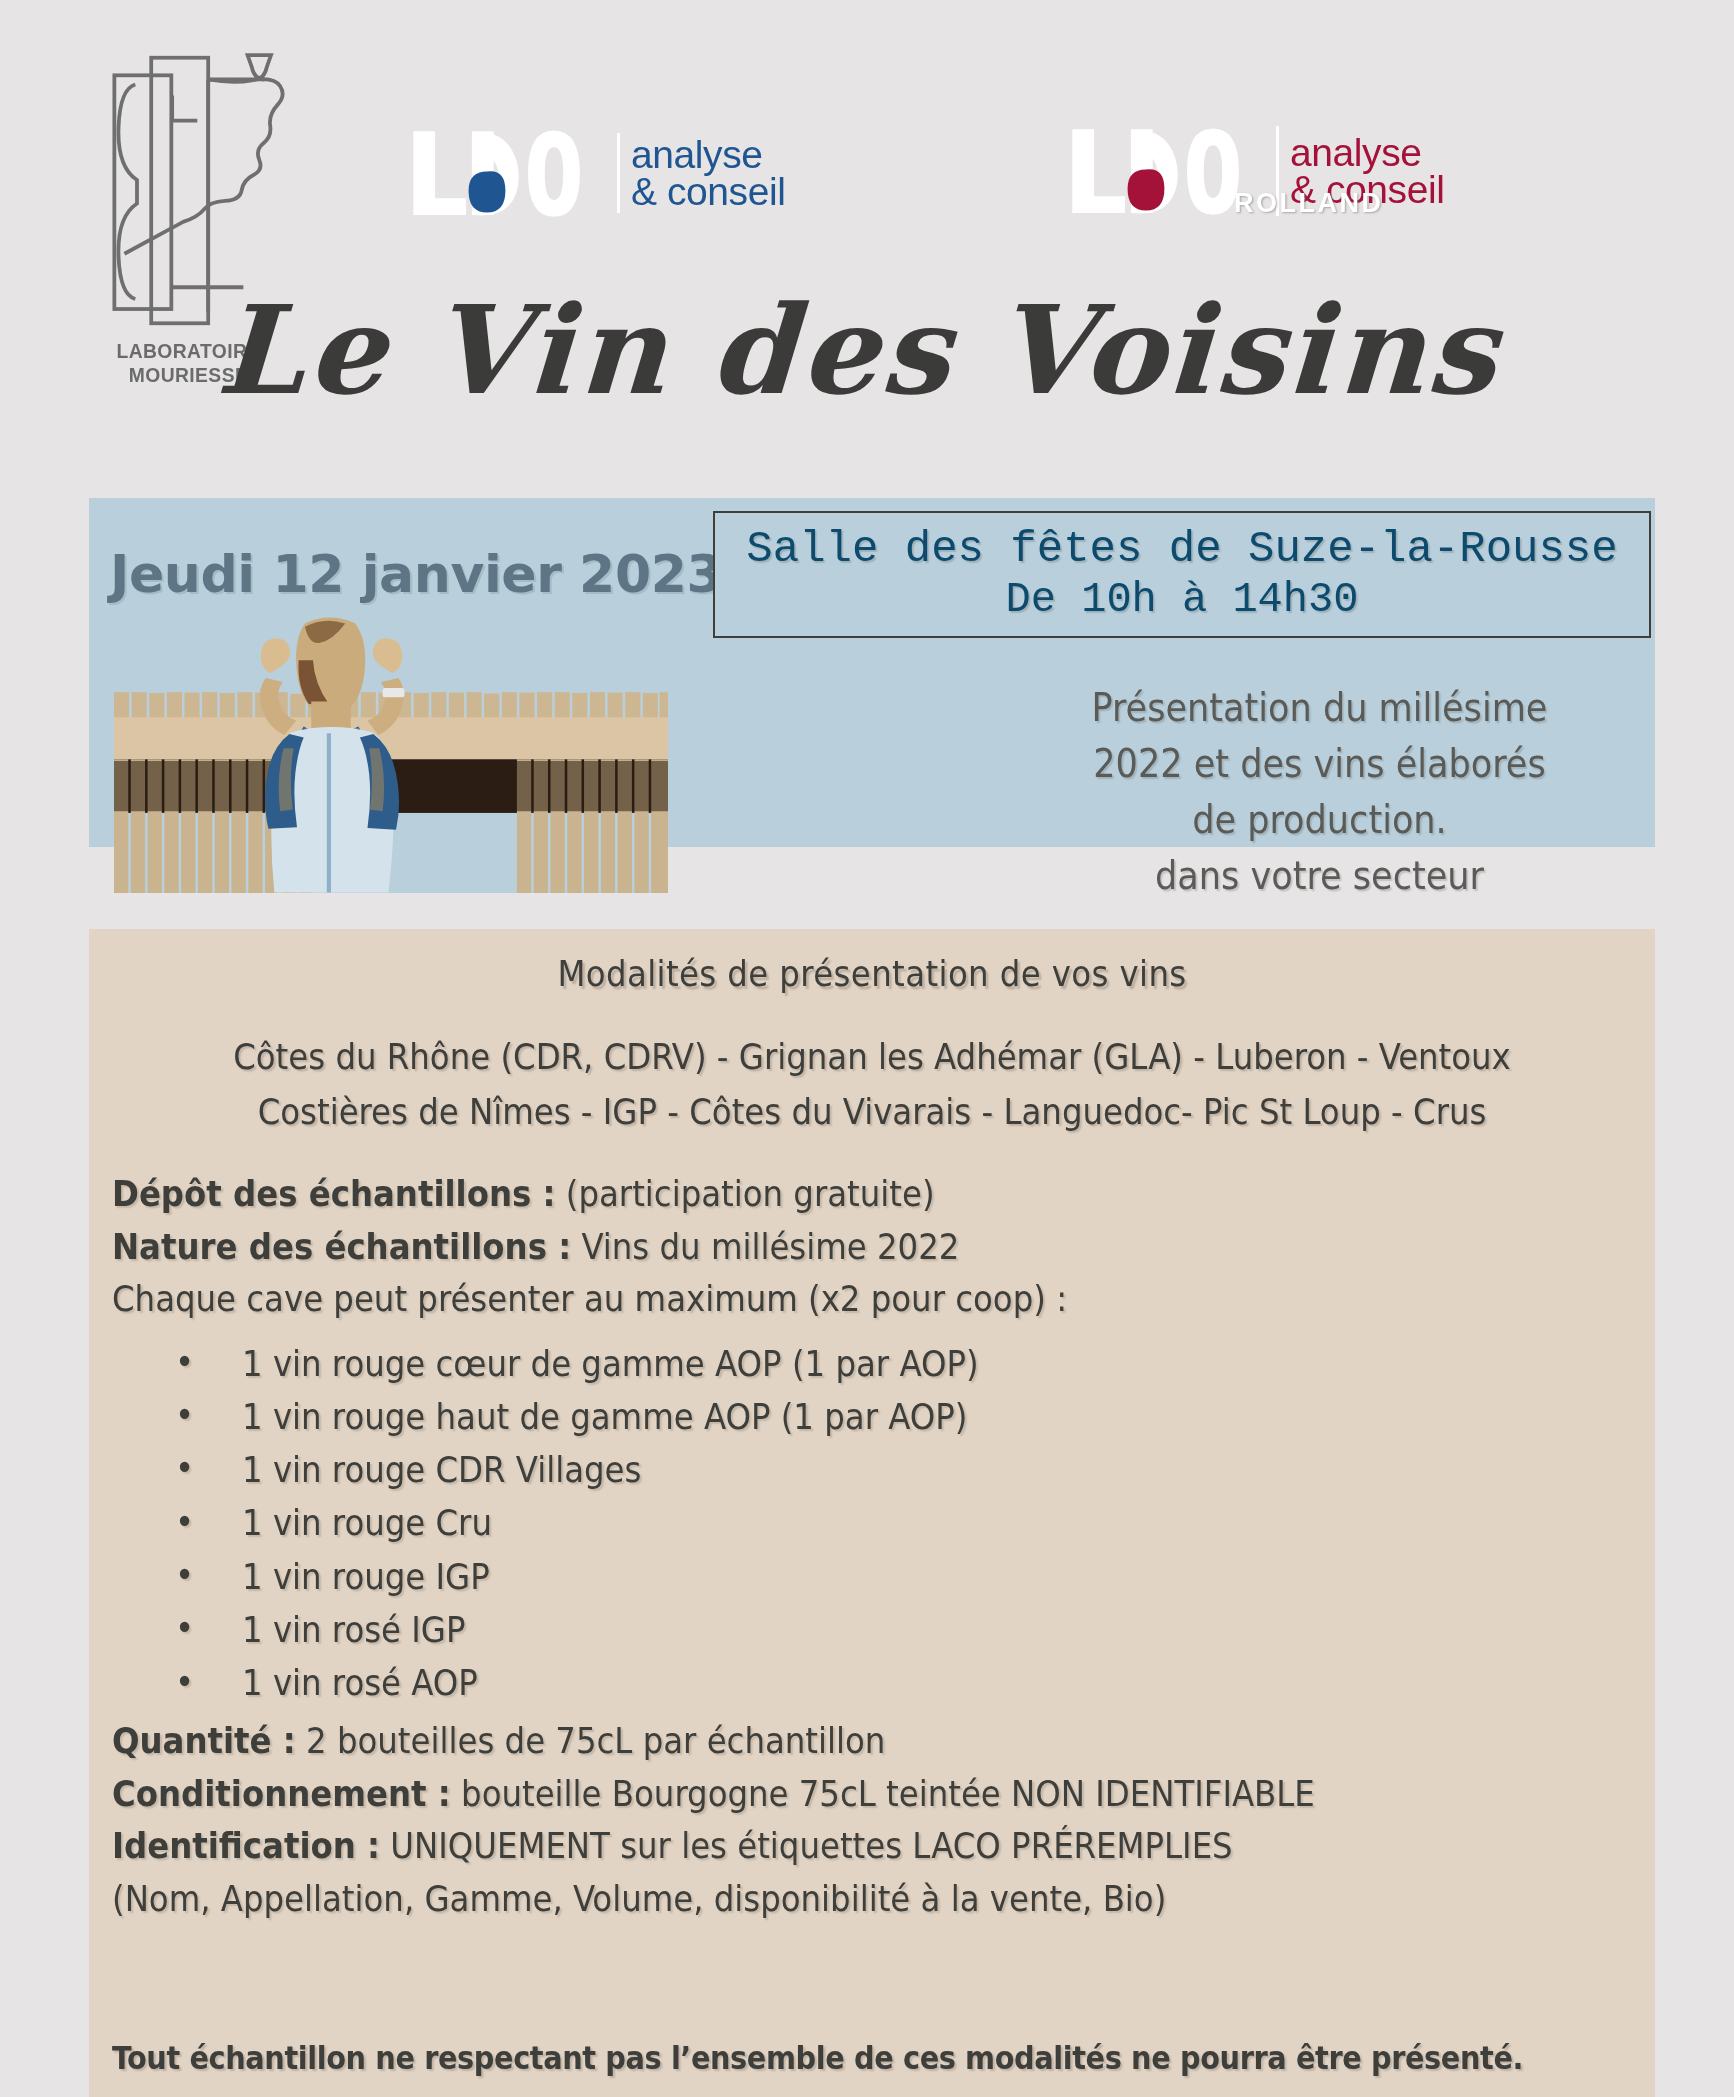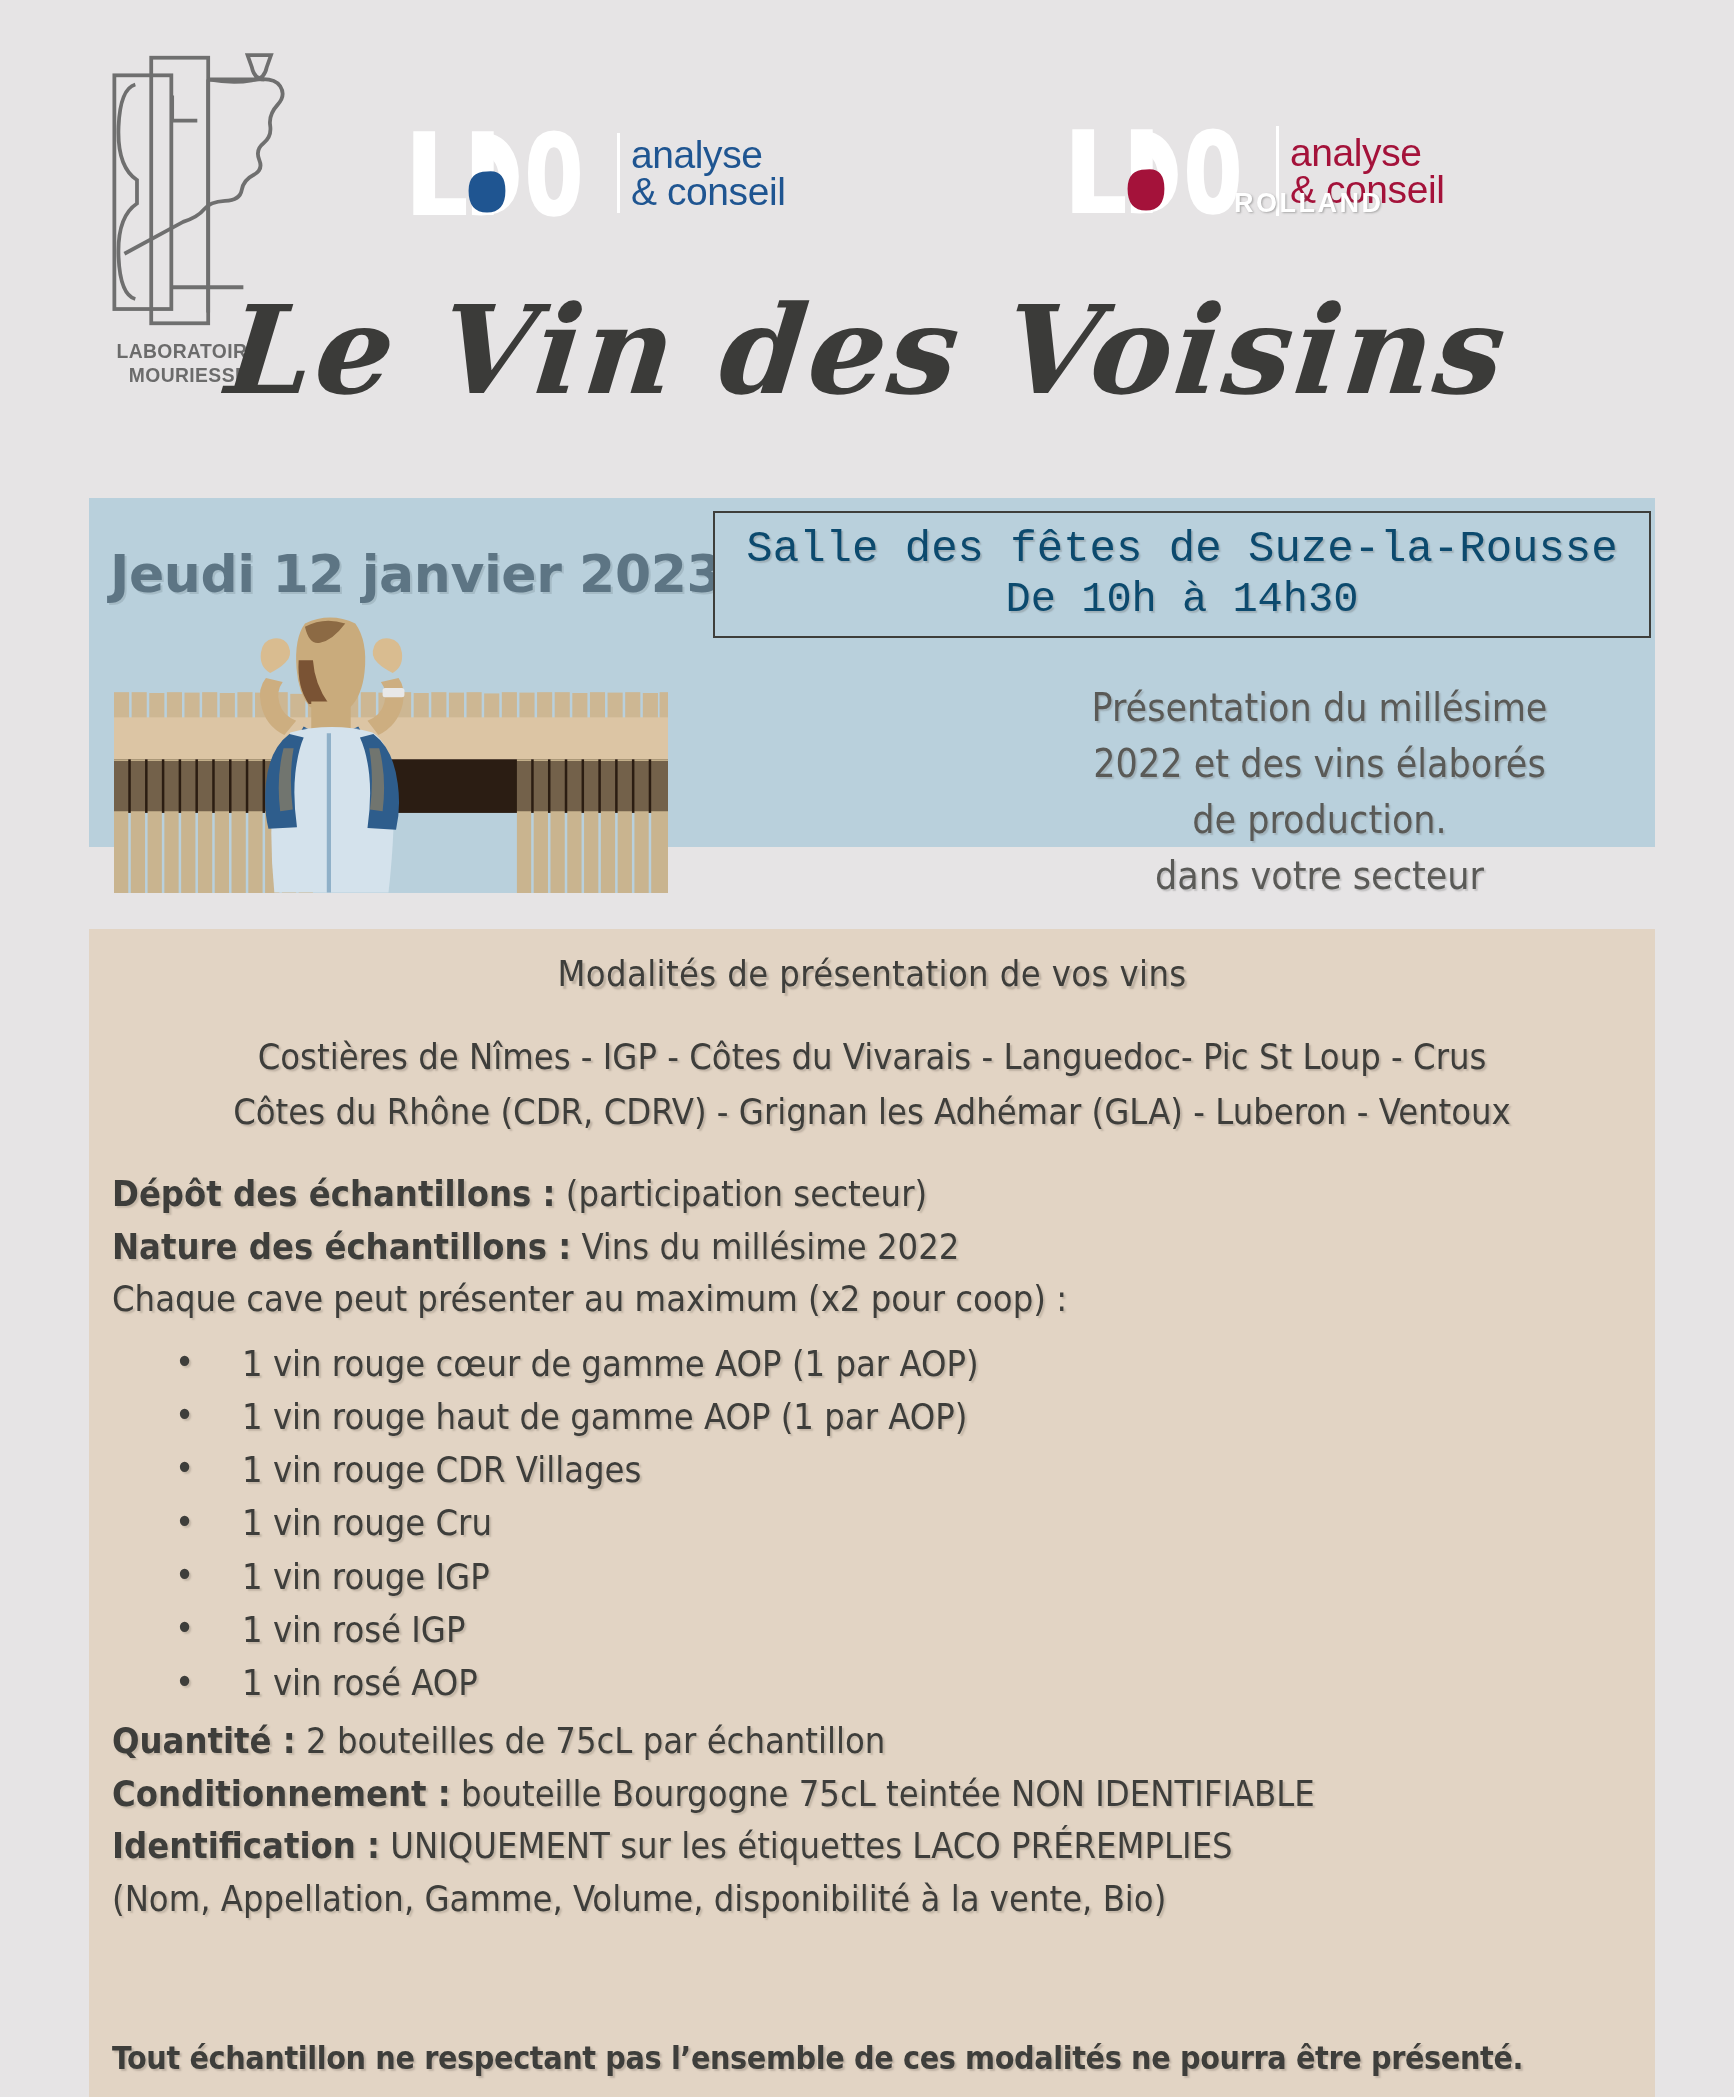--- a/index.html
+++ b/index.html
@@ -328,28 +328,28 @@
     <span>2022 et des vins élaborés</span>
     <span>de production.</span>
     <span>dans votre secteur</span>
   </div>
 
   <div class="panel">
 
     <div class="panel-title">Modalités de présentation de vos vins</div>
 
     <div class="appellations">
+      <div class="a-line">Côtes du Rhône (CDR, CDRV) - Grignan les Adhémar (GLA) - Luberon - Ventoux</div>
       <div class="a-line">Costières de Nîmes - IGP - Côtes du Vivarais - Languedoc- Pic St Loup - Crus</div>
-      <div class="a-line">Côtes du Rhône (CDR, CDRV) - Grignan les Adhémar (GLA) - Luberon - Ventoux</div>
     </div>
 
     <div class="body-block">
 
       <div class="sec-line">
-        <b>Dépôt des échantillons :</b><span> (participation secteur)</span>
+        <b>Dépôt des échantillons :</b><span> (participation gratuite)</span>
       </div>
 
       <div class="sec-line">
         <b>Nature des échantillons :</b><span> Vins du millésime 2022</span>
       </div>
       <div class="sec-line">Chaque cave peut présenter au maximum (x2 pour coop) :</div>
       <div class="gap-m"></div>
       <ul class="bullets">
         <li>1 vin rouge cœur de gamme AOP (1 par AOP)</li>
         <li>1 vin rouge haut de gamme AOP (1 par AOP)</li>

